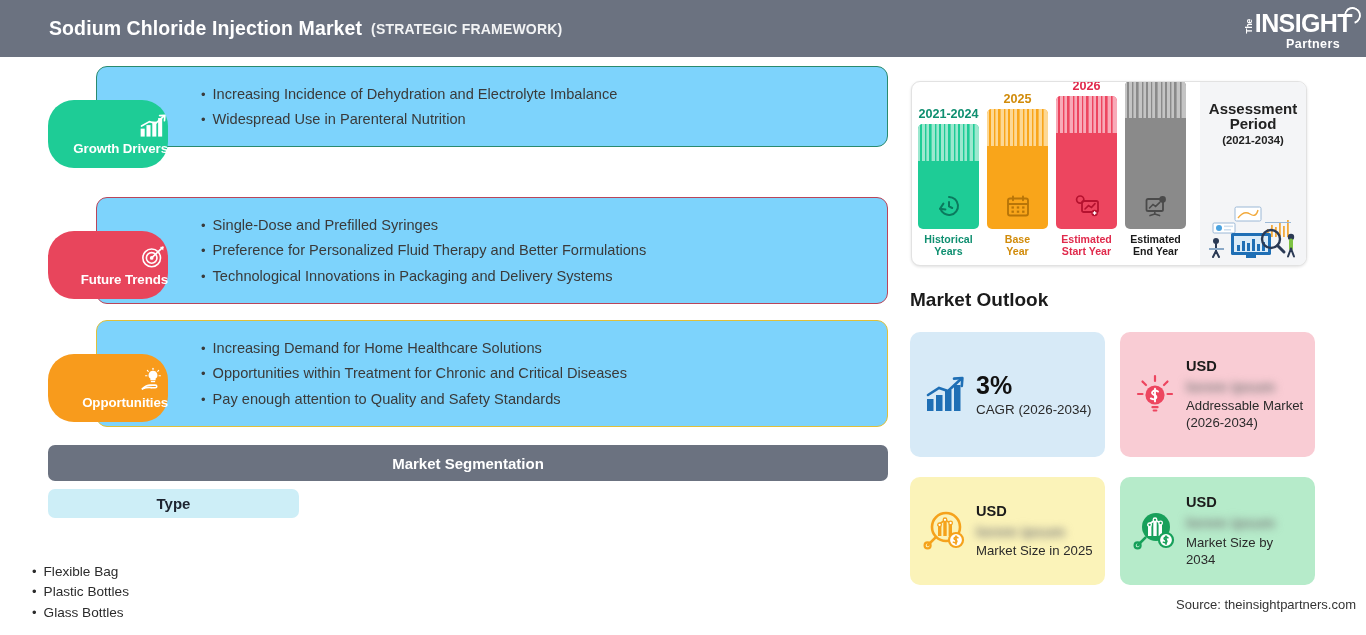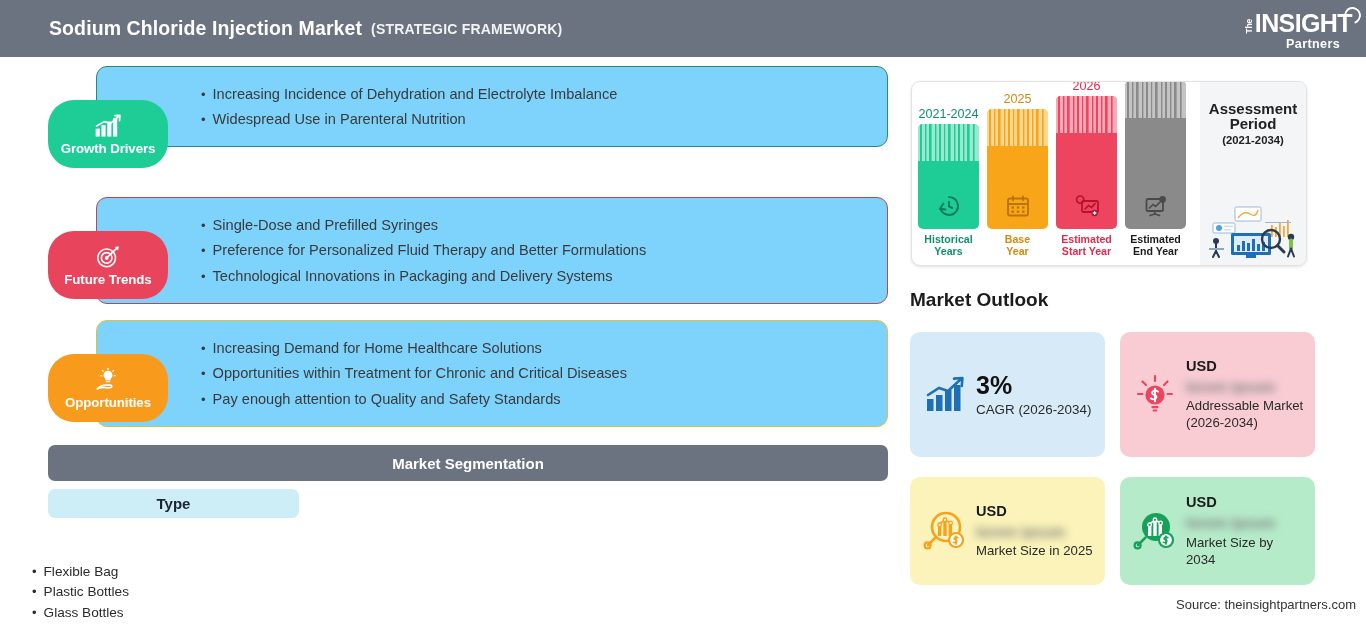--- a/index.html
+++ b/index.html
@@ -122,21 +122,21 @@
   }
   .bullet .dot { margin-right: 7px; font-size: 13px; }
 
   .badge {
     position: absolute;
     left: 48px;
     width: 120px; height: 68px;
     border-radius: 26px 26px 26px 26px;
     display: flex;
     flex-direction: column;
-    align-items: center;
+    align-items: flex-end;
     justify-content: center;
     color: #ffffff;
     z-index: 5;
   }
   .badge-label {
     font-size: 13.3px;
     font-weight: bold;
     letter-spacing: -.1px;
     margin-top: 2px;
     white-space: nowrap;
@@ -221,21 +221,21 @@
   .tl-col {
     position: absolute;
     bottom: 10px;
     width: 61px;
     display: flex;
     flex-direction: column;
     align-items: center;
   }
   .tl-year {
     font-size: 12.6px;
-    font-weight: normal;
+    font-weight: bold;
     white-space: nowrap;
     margin-bottom: 3px;
     margin-top: 24px;
   }
   .tl-bar {
     width: 61px;
     border-radius: 5px;
     position: relative;
     overflow: hidden;
     display: flex;

